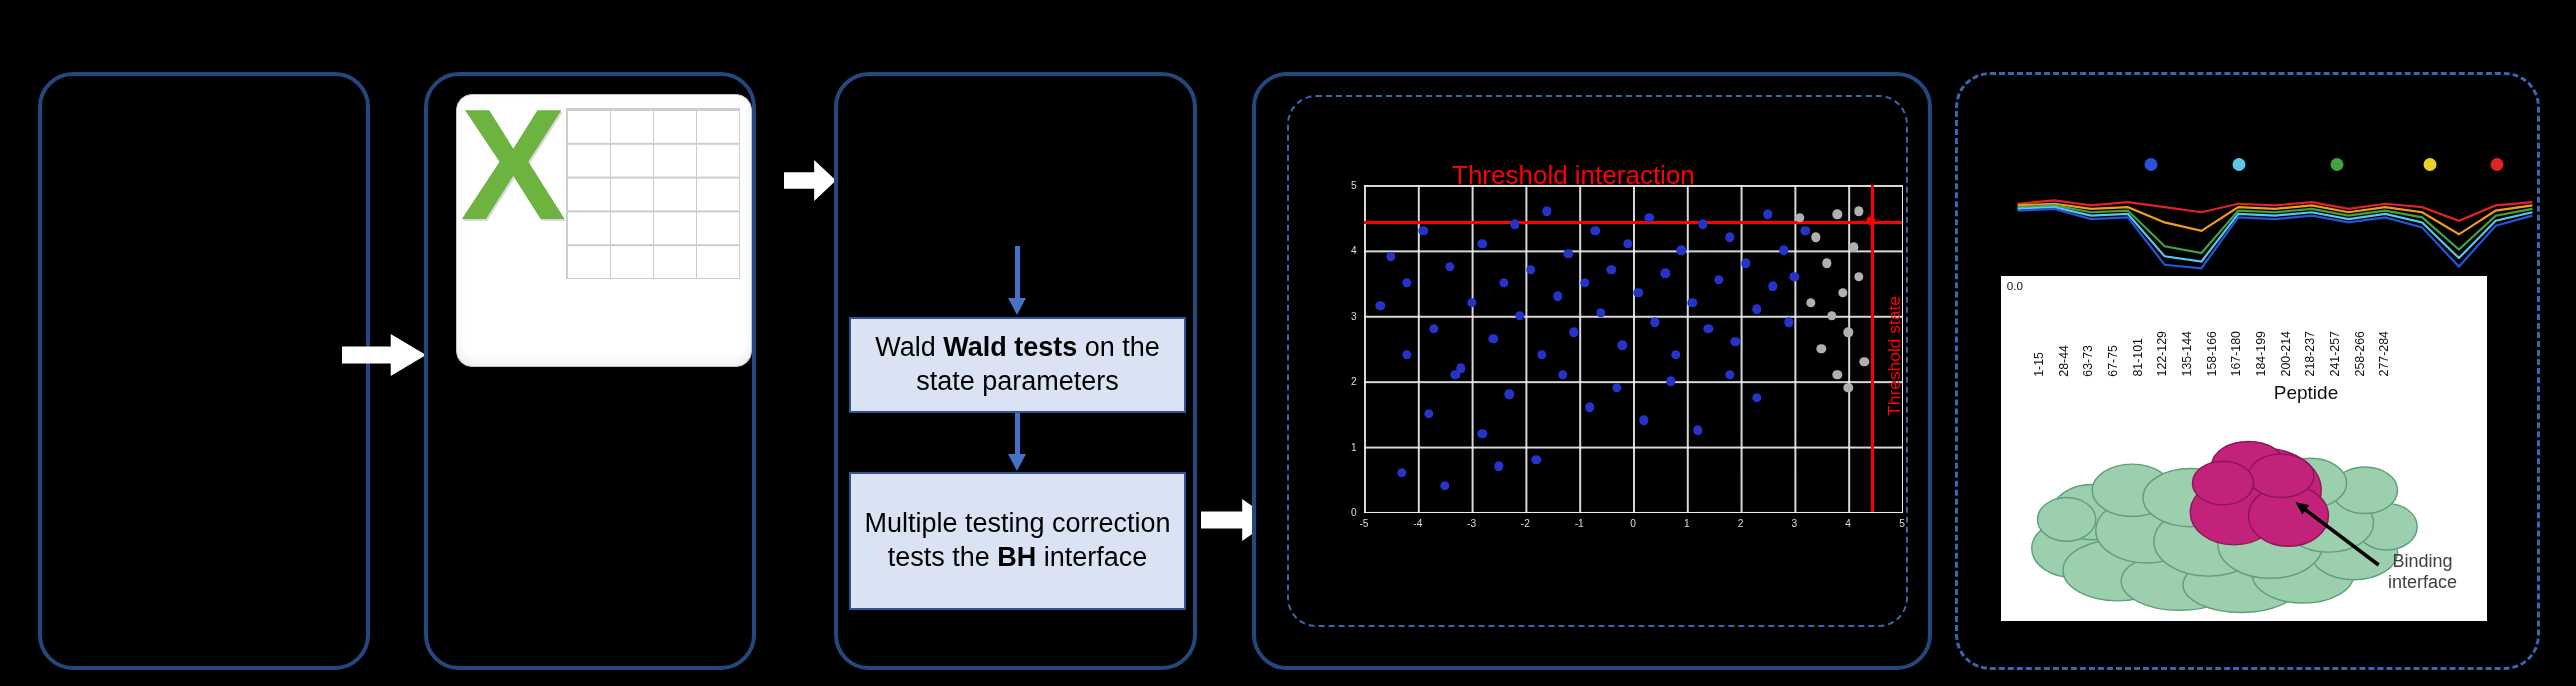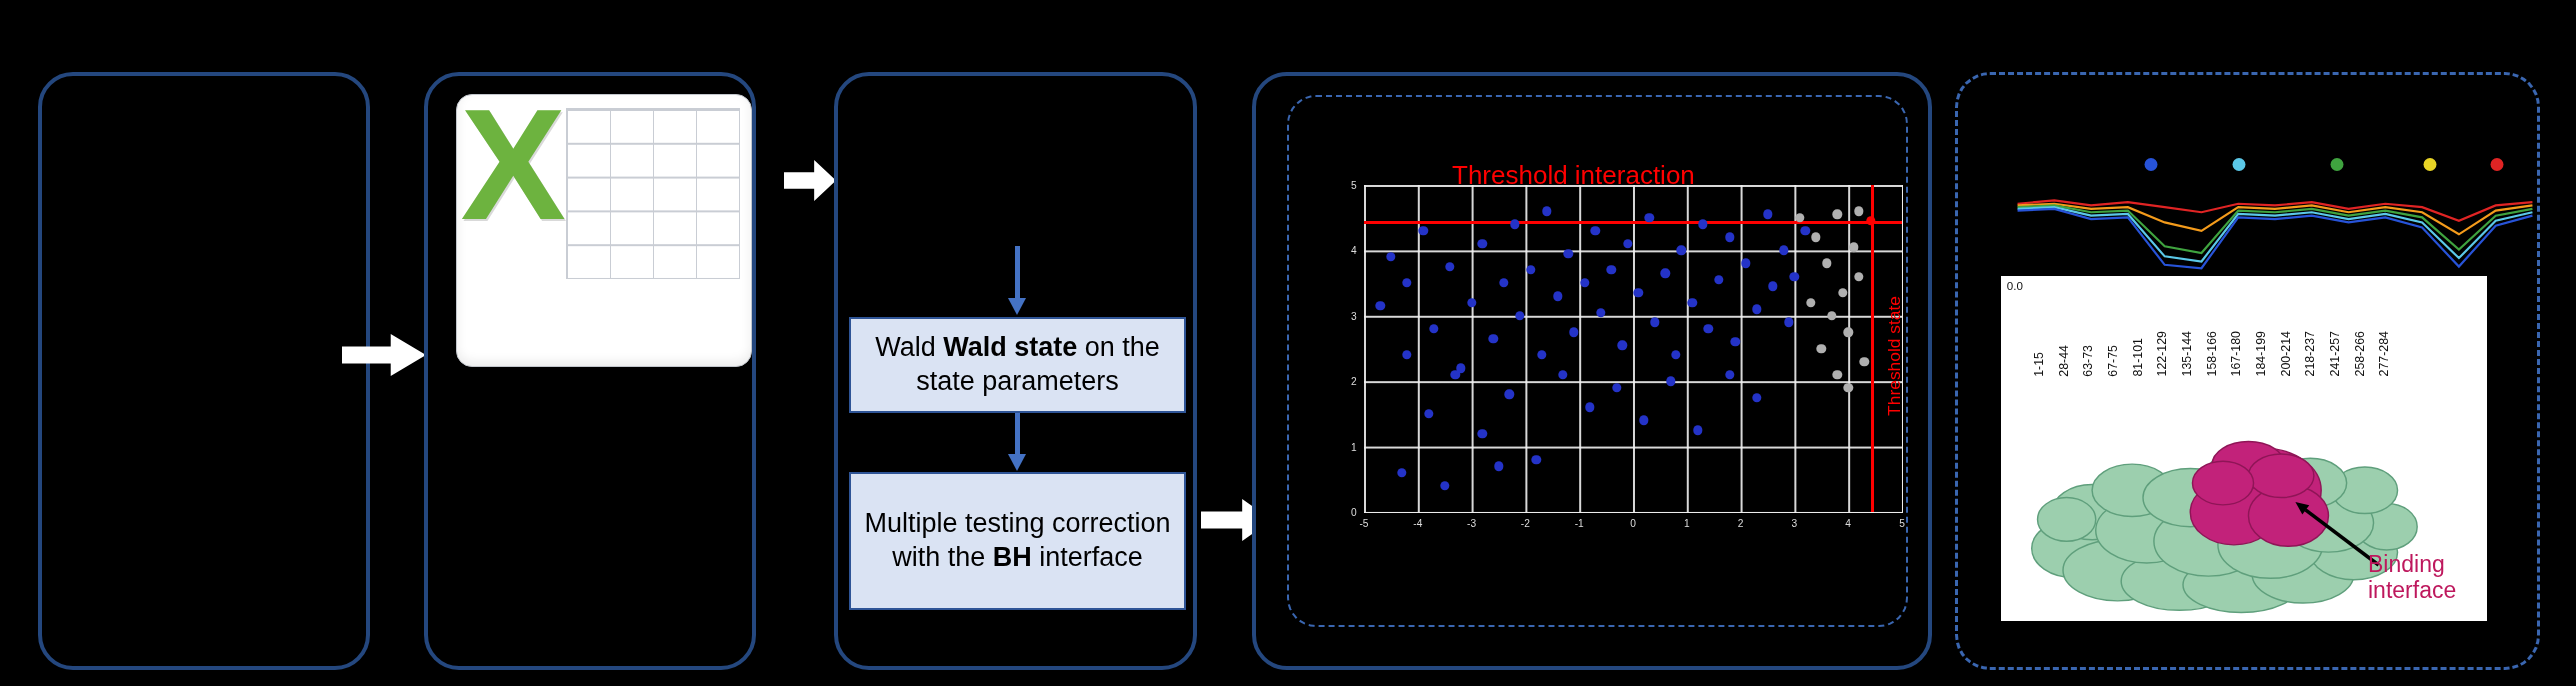--- a/index.html
+++ b/index.html
@@ -70,22 +70,22 @@
   #pep-labels{position:absolute;left:32px;top:4.4px;width:358px;height:96px;
         display:flex;justify-content:space-between;align-items:flex-end;}
   .pep{writing-mode:vertical-rl;transform:rotate(180deg);font-size:12.4px;color:#111;
         line-height:1;}
   #pep-axis-label{position:absolute;left:127px;top:106px;width:356px;text-align:center;
         font-size:19px;color:#111;}
   #protein-svg{position:absolute;left:22px;top:127px;width:400px;height:211px;}
   .gs{fill:var(--protein-surface);stroke:var(--protein-surface-dark);stroke-width:2;}
   .hs{fill:var(--protein-highlight);stroke:var(--protein-highlight-dark);stroke-width:2;}
   #binding-arrow-svg{position:absolute;left:287px;top:218px;width:98px;height:76px;}
-  #binding-label{position:absolute;left:367px;top:275px;width:109px;
-        font-size:23px;line-height:1.15;color:#be185d;}
+  #binding-label{position:absolute;left:367px;top:275px;width:109px;text-align:center;
+        font-size:18px;line-height:1.15;color:#404040;}
 </style>
 </head>
 <body>
 
 <div id="stage">
 
   <div class="panel" id="box1" style="left:38px;width:332px;"></div>
 
   <div class="block-arrow" style="left:342px;top:334px;width:84px;height:42px;"></div>
 
@@ -96,25 +96,25 @@
     <div class="csv-grid"></div>
     <div class="csv-x">X</div>
   </div>
 
   <div class="block-arrow" style="left:784px;top:160px;width:52px;height:41px;"></div>
 
   <div class="panel" id="box3" style="left:834px;width:363px;"></div>
 
   <div class="varrow" style="top:246px;height:52px;"></div>
   <div class="step" style="top:317px;height:96px;">
-    <span><span>Wald </span><b>Wald state</b><span> on the state parameters</span></span>
+    <span><span>Wald </span><b>Wald tests</b><span> on the state parameters</span></span>
   </div>
   <div class="varrow" style="top:413px;height:41px;"></div>
   <div class="step" style="top:472px;height:138px;">
-    <span><span>Multiple testing correction with the </span><b>BH</b><span> interface</span></span>
+    <span><span>Multiple testing correction tests the </span><b>BH</b><span> interface</span></span>
   </div>
 
   <div class="block-arrow" style="left:1201px;top:499px;width:71px;height:42px;"></div>
 
   <div class="panel" id="box4" style="left:1252px;width:680px;"></div>
   <div id="box4-inner"></div>
 
   <div id="scatter-title">Threshold interaction</div>
 
   <div id="scatter-area">
@@ -248,20 +248,21 @@
         <span class="pep">135-144</span>
         <span class="pep">158-166</span>
         <span class="pep">167-180</span>
         <span class="pep">184-199</span>
         <span class="pep">200-214</span>
         <span class="pep">218-237</span>
         <span class="pep">241-257</span>
         <span class="pep">258-266</span>
         <span class="pep">277-284</span>
       </div>
+    <div id="pep-axis-label">Peptide</div>
 
     <svg id="protein-svg" viewBox="0 0 550 290">
       <ellipse class="gs" cx="70" cy="200" rx="58" ry="40"></ellipse>
       <ellipse class="gs" cx="130" cy="230" rx="75" ry="42"></ellipse>
       <ellipse class="gs" cx="215" cy="245" rx="80" ry="40"></ellipse>
       <ellipse class="gs" cx="300" cy="250" rx="80" ry="38"></ellipse>
       <ellipse class="gs" cx="385" cy="235" rx="70" ry="40"></ellipse>
       <ellipse class="gs" cx="455" cy="205" rx="60" ry="38"></ellipse>
       <ellipse class="gs" cx="500" cy="170" rx="42" ry="32"></ellipse>
       <ellipse class="gs" cx="95" cy="150" rx="55" ry="38"></ellipse>

